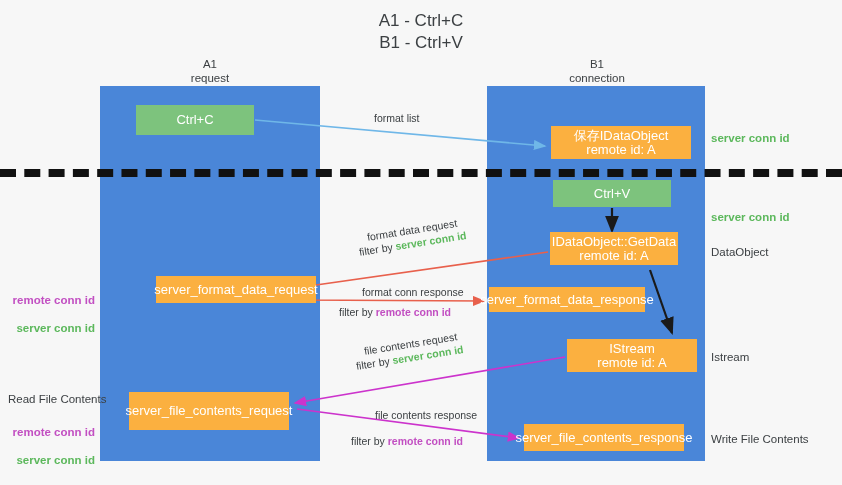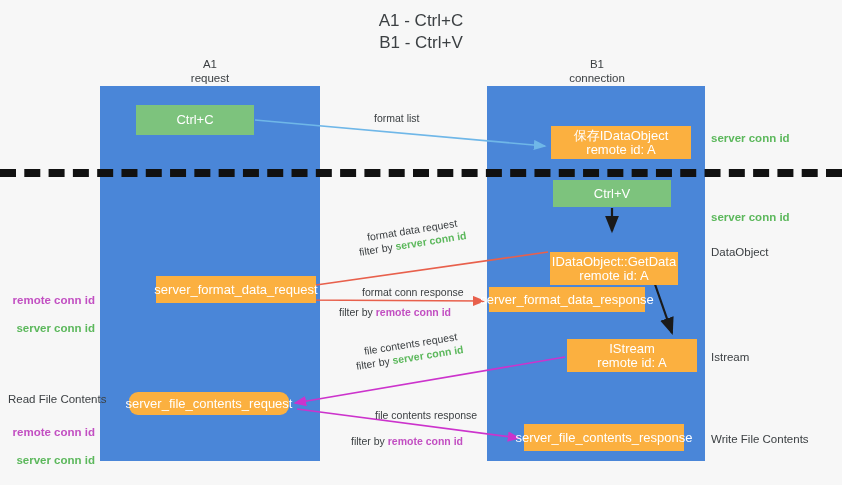--- a/index.html
+++ b/index.html
@@ -47,25 +47,25 @@
     color:#ffffff;font-size:13px;line-height:13.5px;
     text-align:center;white-space:pre-line;
     padding:3px 6px;
   }
   .green{background:#7dc37d;}
   .orange{background:#fbb040;}
 
   #n-ctrlc{left:136px;top:105px;width:118px;height:30px;}
   #n-save{left:551px;top:126px;width:140px;height:33px;}
   #n-ctrlv{left:553px;top:180px;width:118px;height:27px;}
-  #n-getdata{left:550px;top:252px;width:128px;height:33px;}
+  #n-getdata{left:550px;top:232px;width:128px;height:33px;}
   #n-istream{left:567px;top:339px;width:130px;height:33px;}
   #n-sfdreq{left:129px;top:276px;width:160px;height:27px;margin-left:27px;}
   #n-sfdresp{left:489px;top:287px;width:156px;height:25px;}
-  #n-sfcreq{left:129px;top:392px;width:160px;height:23px;border-radius:9px;}
+  #n-sfcreq{left:129px;top:392px;width:160px;height:38px;}
   #n-sfcresp{left:524px;top:424px;width:160px;height:27px;}
 
   
   .anno{font-size:11.5px;line-height:14px;white-space:pre-line;}
   .green-t{color:#5cb85c;font-weight:bold;}
   .magenta-t{color:#c24fc2;font-weight:bold;}
   .plain-t{color:#3c4043;}
 
   #a-srv1{left:711px;top:131px;}
   #a-srv2{left:711px;top:210px;}

